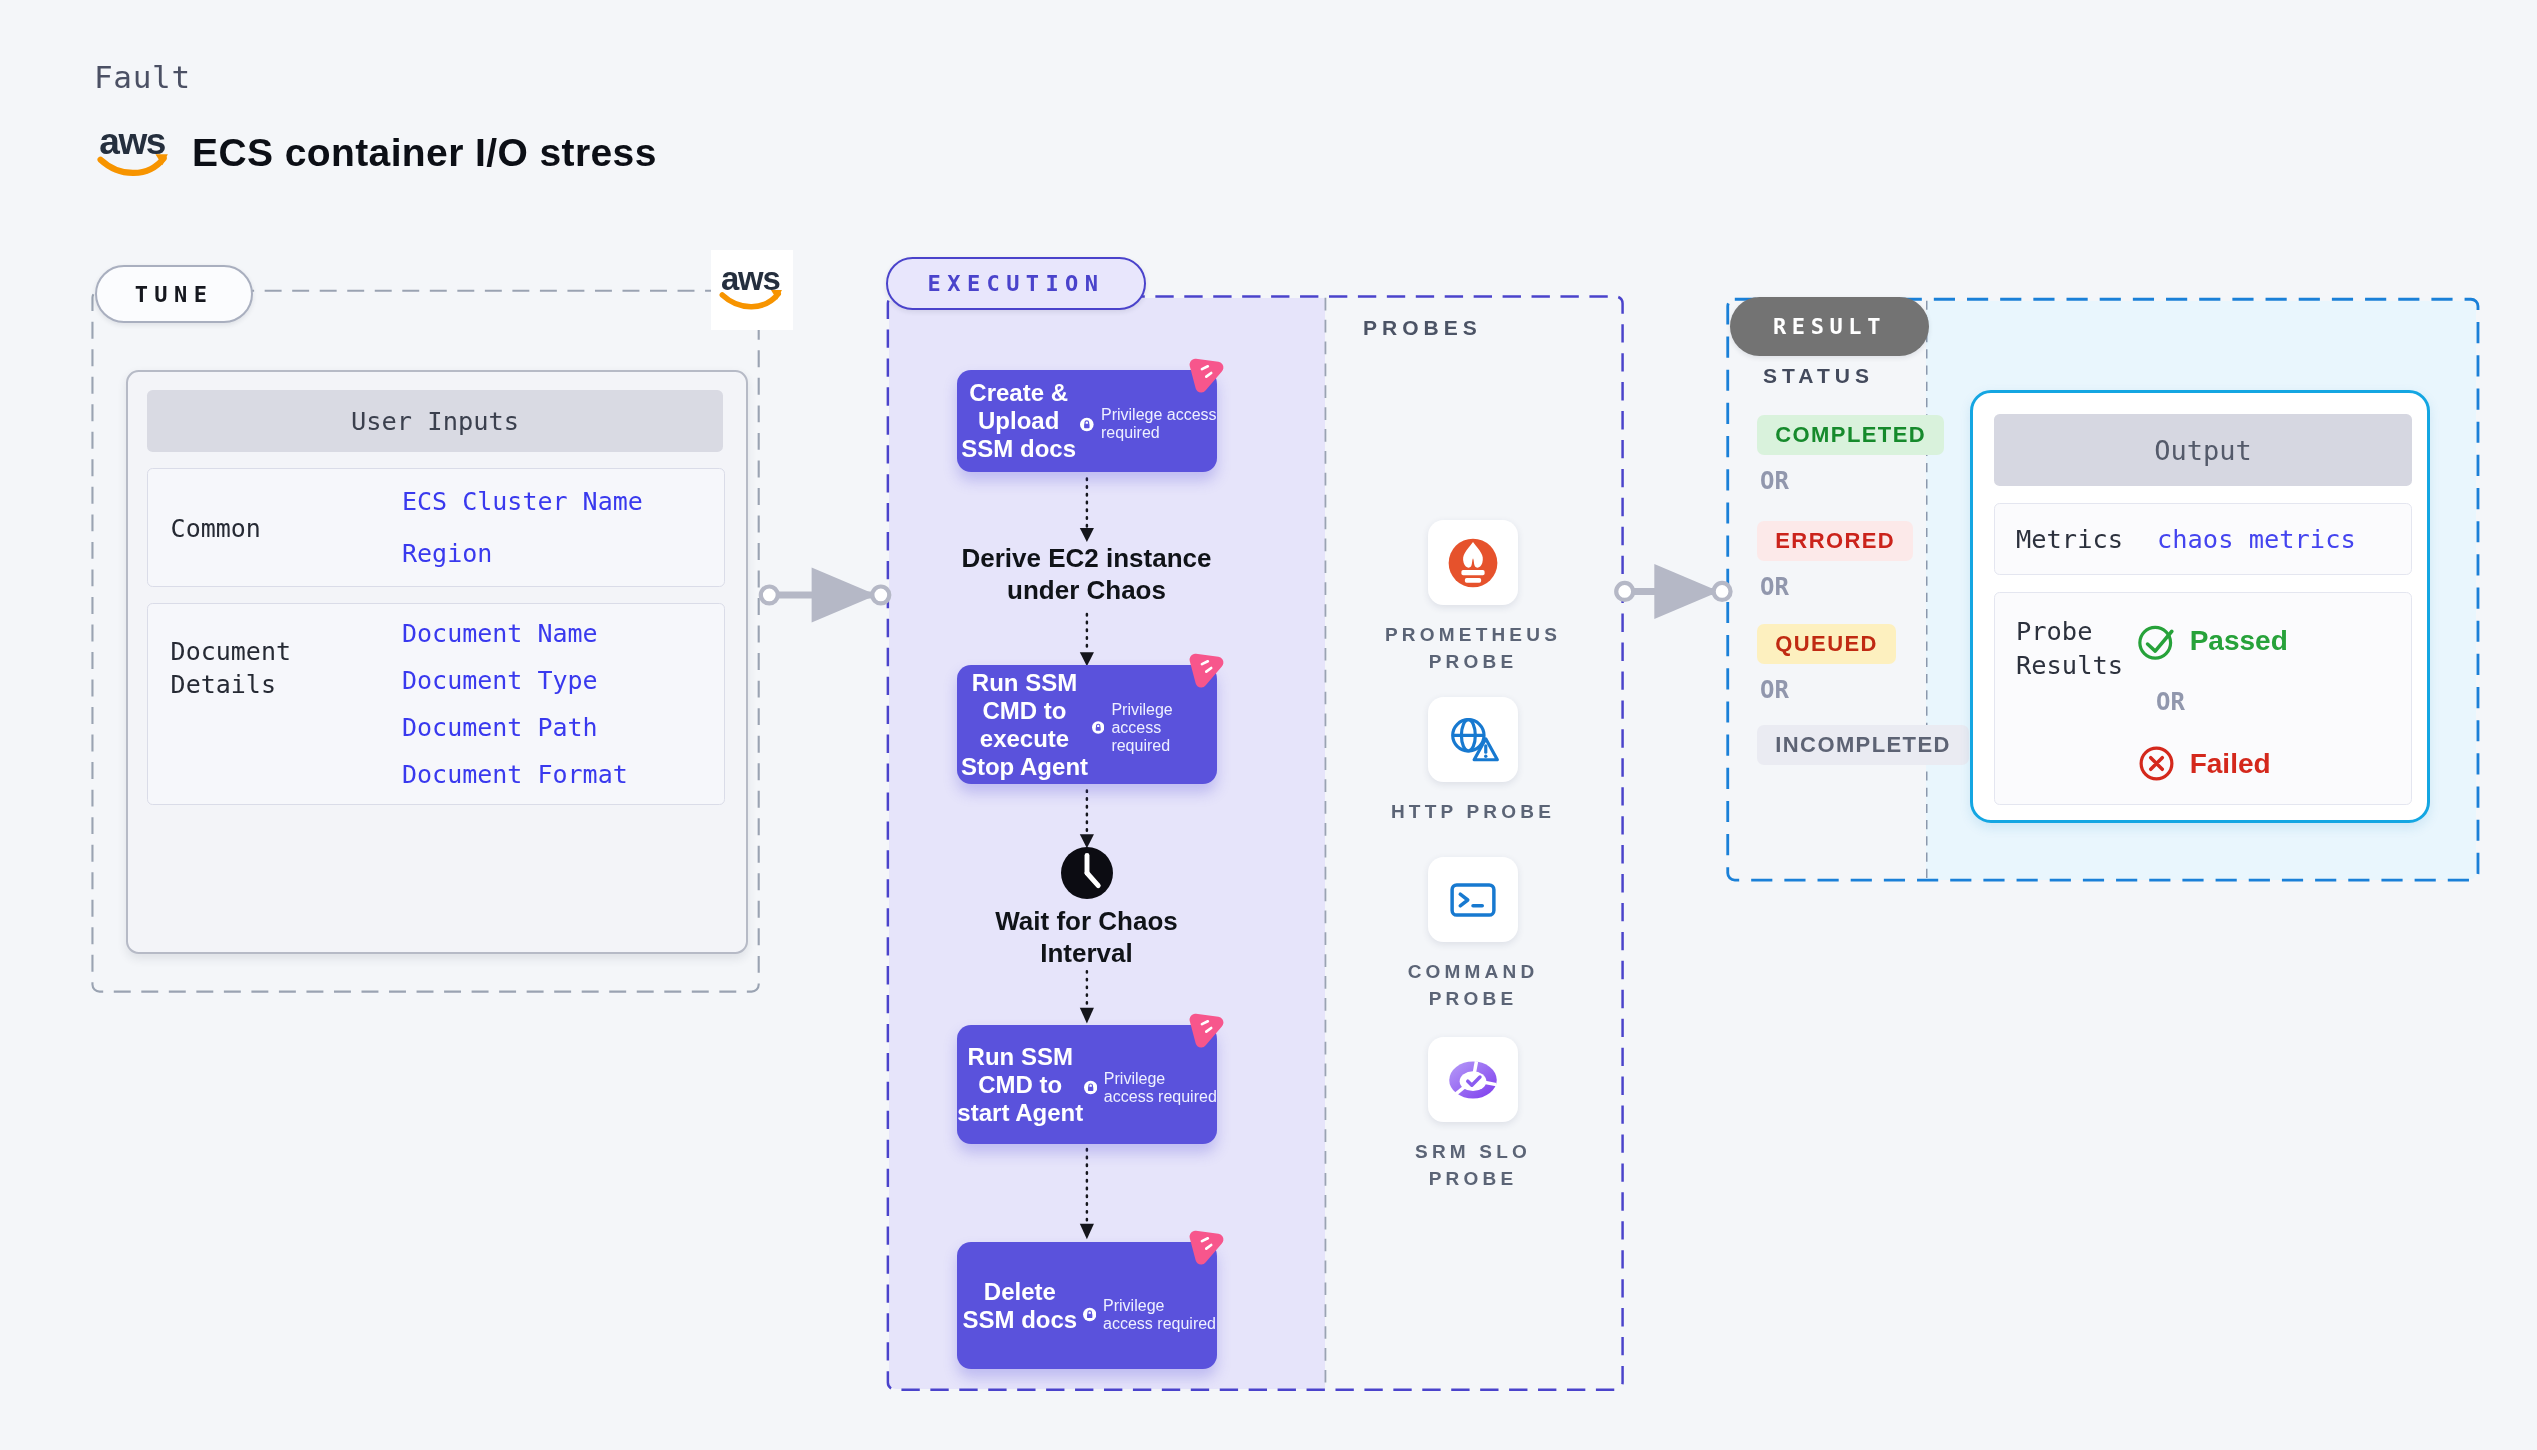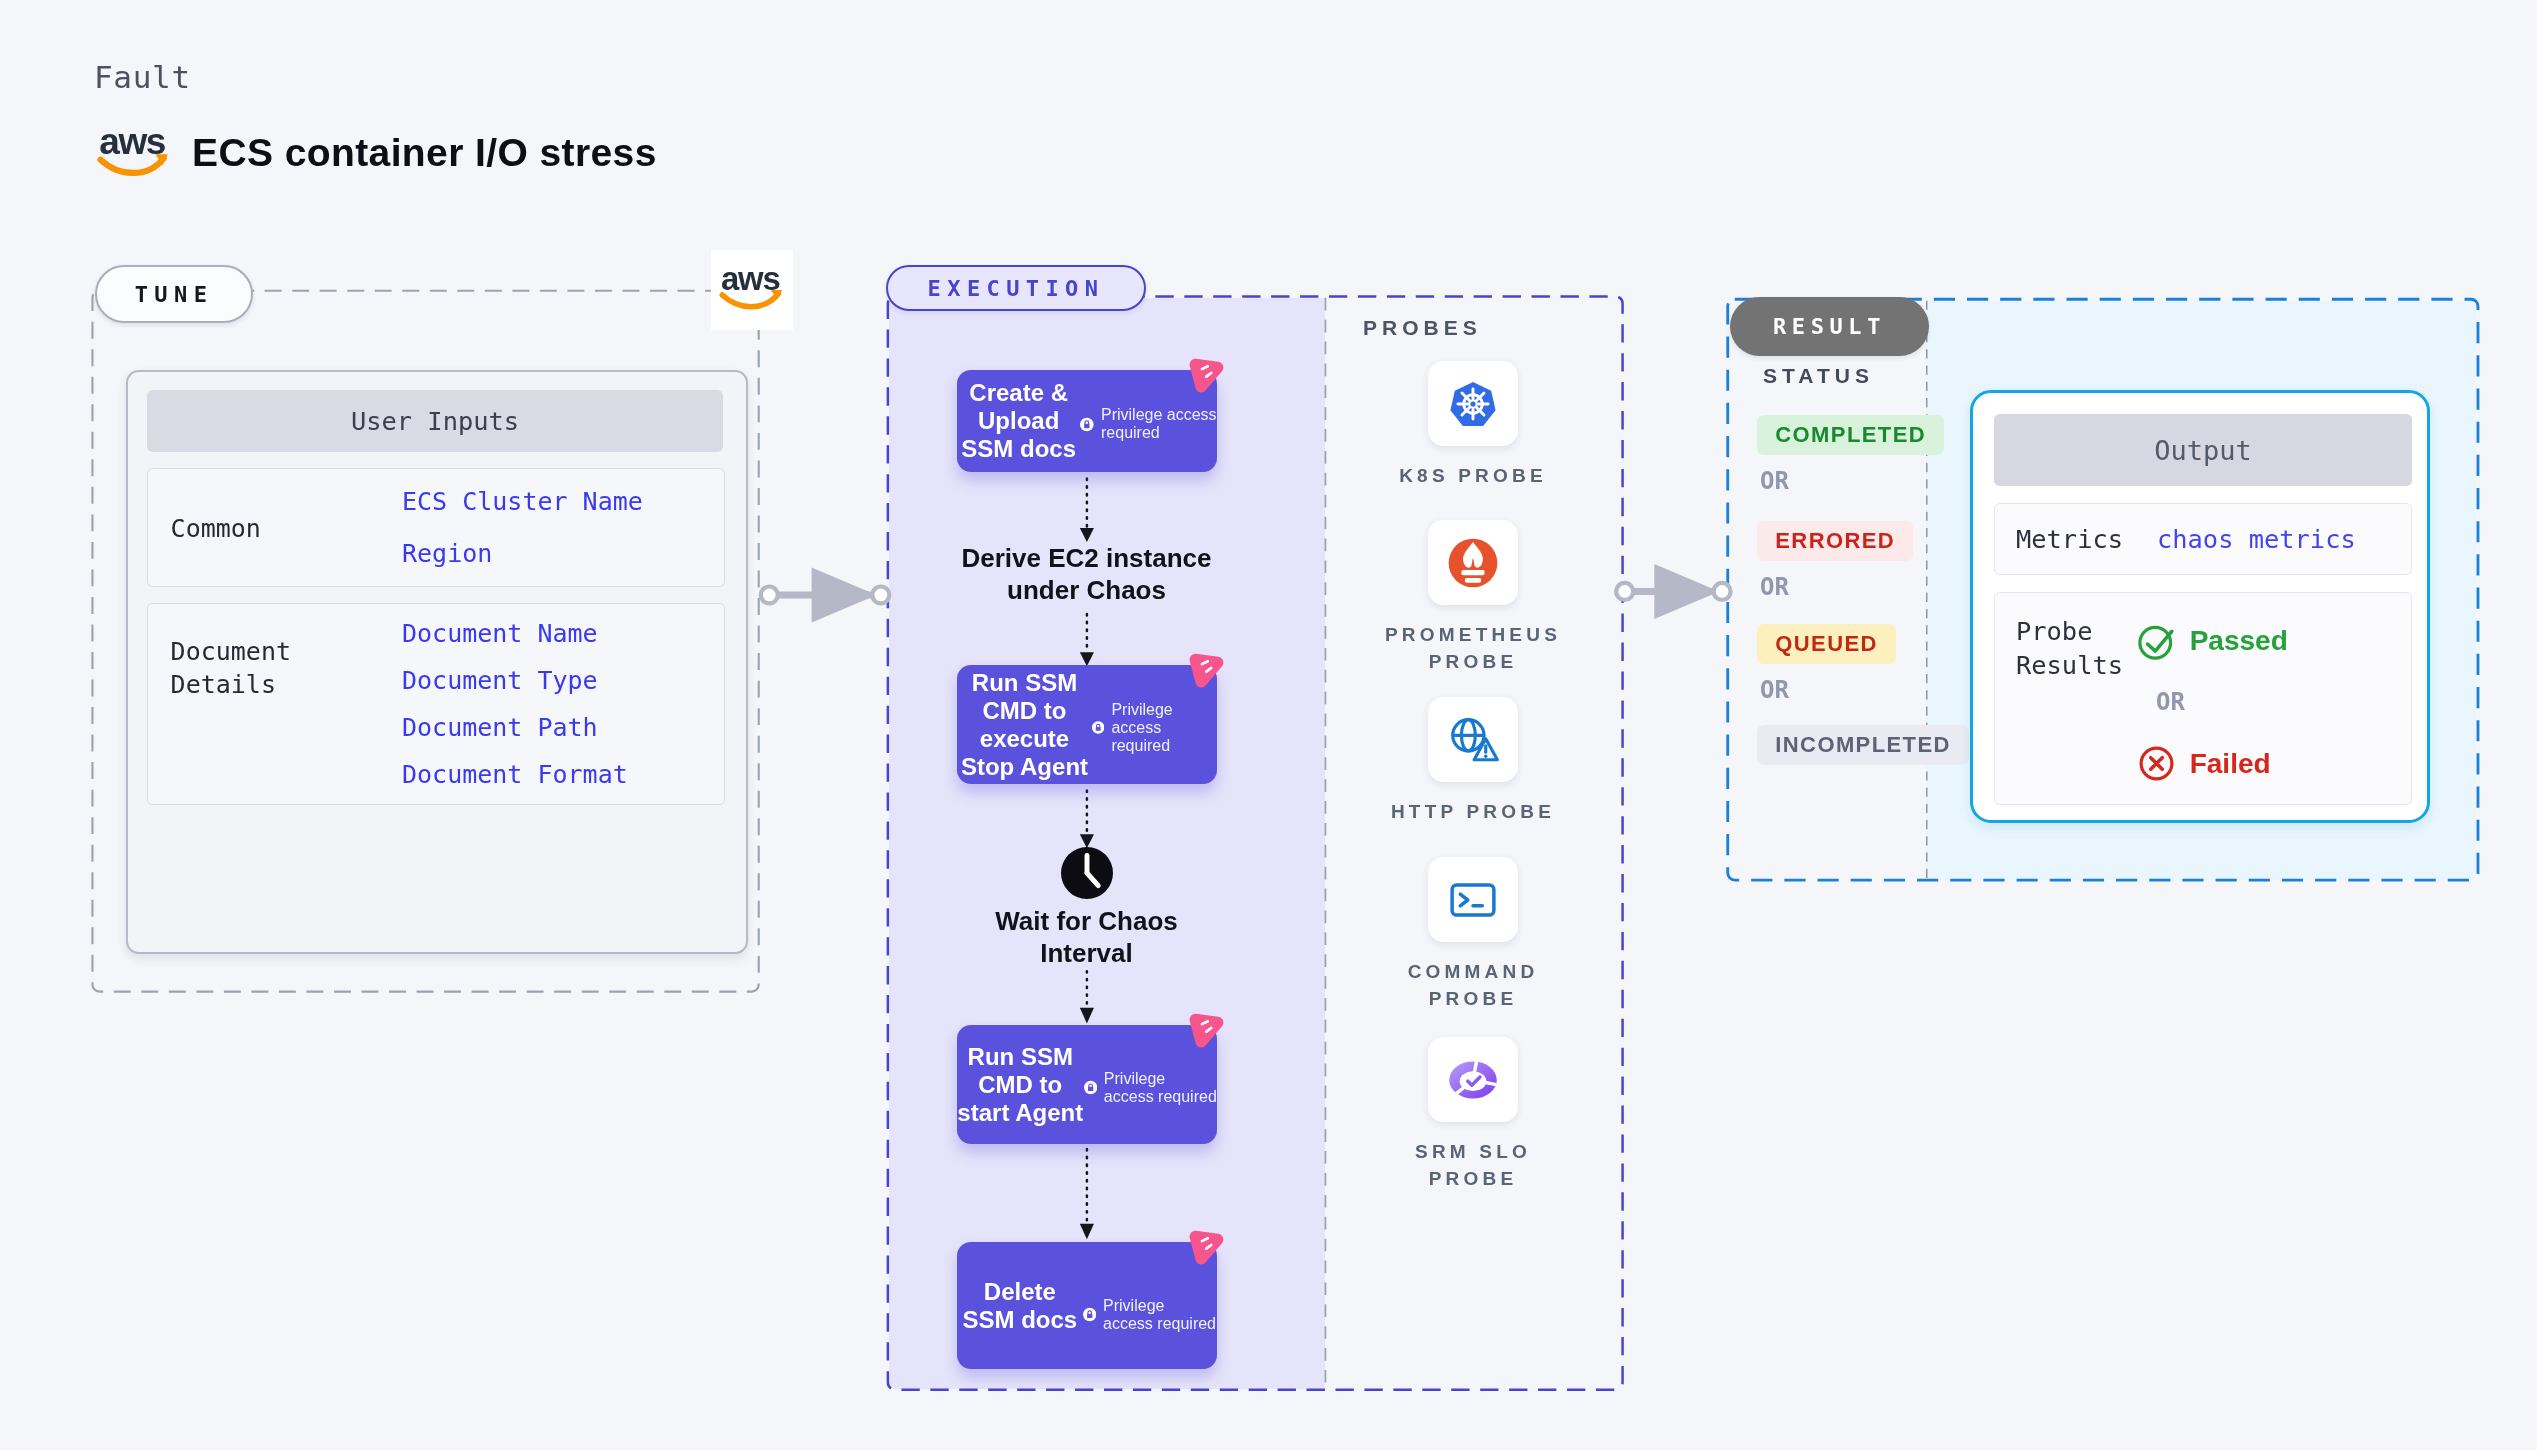--- a/index.html
+++ b/index.html
@@ -156,21 +156,21 @@
         <div class="ui-values" style="gap:18.3px;">
           <div class="ui-value mono">Document Name</div>
           <div class="ui-value mono">Document Type</div>
           <div class="ui-value mono">Document Path</div>
           <div class="ui-value mono">Document Format</div>
         </div>
       </div>
 
     </div>
 
-    <div class="pill pill-exec mono" style="left:886px;top:265px;width:260px;height:46px;">EXECUTION</div>
+    <div class="pill pill-exec mono" style="left:886px;top:257px;width:260px;height:53px;">EXECUTION</div>
 
     <div class="step-card" style="left:957px;top:370px;width:260px;height:102px;">
       <svg class="chaos-corner" viewBox="0 0 100 100">
         <polygon points="28,26 78,38 36,78" fill="#f7568c" stroke="#f7568c" stroke-width="26" stroke-linejoin="round"></polygon>
         <line x1="42" y1="38" x2="56" y2="33" stroke="#fff" stroke-width="6" stroke-linecap="round"></line>
         <line x1="50" y1="56" x2="62" y2="49" stroke="#fff" stroke-width="6" stroke-linecap="round"></line>
       </svg>
       <div class="step-title">Create &amp; Upload
 SSM docs</div>
       <div class="privilege">
@@ -242,40 +242,20 @@
           <circle cx="15" cy="15" r="15" fill="#ffffff"></circle>
           <path d="M11,14 v-3 a4,4 0 0 1 8,0 v3" stroke="#5a52dc" stroke-width="2.6" fill="none"></path>
           <rect x="9" y="13.5" width="12" height="9.5" rx="2" fill="#5a52dc"></rect>
         </svg>
         <span>Privilege access required</span>
       </div>
     </div>
 
     <div class="section-heading" style="left:1363px;top:316px;">PROBES</div>
 
-    <div class="probe-item" style="top:361px;">
-      <div class="probe-tile">
-        <svg width="58" height="58" viewBox="0 0 100 100">
-          <polygon points="50,12 81.3,27.1 89,60.9 67.4,88 32.6,88 11,60.9 18.7,27.1" fill="#326ce5"></polygon>
-          <circle cx="50" cy="50" r="16" fill="none" stroke="#ffffff" stroke-width="5"></circle>
-          <g stroke="#ffffff" stroke-width="5" stroke-linecap="round">
-            <line x1="50" y1="50" x2="50" y2="24"></line>
-              <line x1="50" y1="50" x2="50" y2="76"></line>
-            <line x1="50" y1="50" x2="24" y2="50"></line>
-              <line x1="50" y1="50" x2="76" y2="50"></line>
-            <line x1="50" y1="50" x2="31" y2="31"></line>
-              <line x1="50" y1="50" x2="69" y2="31"></line>
-            <line x1="50" y1="50" x2="31" y2="69"></line>
-              <line x1="50" y1="50" x2="69" y2="69"></line>
-          </g>
-          <circle cx="50" cy="50" r="6" fill="#326ce5" stroke="#ffffff" stroke-width="3"></circle>
-        </svg>
-      </div>
-      <div class="probe-label sans">K8S PROBE</div>
-    </div>
 
     <div class="probe-item" style="top:520px;">
       <div class="probe-tile">
         <svg width="58" height="58" viewBox="0 0 100 100">
           <circle cx="50" cy="50" r="42" fill="#e6522c"></circle>
           <path d="M50,14 C62,30 70,36 66,50 C63,59 56,60 53,55 C51,51 52,46 50,42 C48,46 49,51 47,55 C44,60 37,59 34,50 C30,36 38,30 50,14 Z" fill="#ffffff"></path>
           <rect x="30" y="62" width="40" height="9" rx="3" fill="#ffffff"></rect>
           <rect x="36" y="76" width="28" height="8" rx="3" fill="#ffffff"></rect>
         </svg>
       </div>

